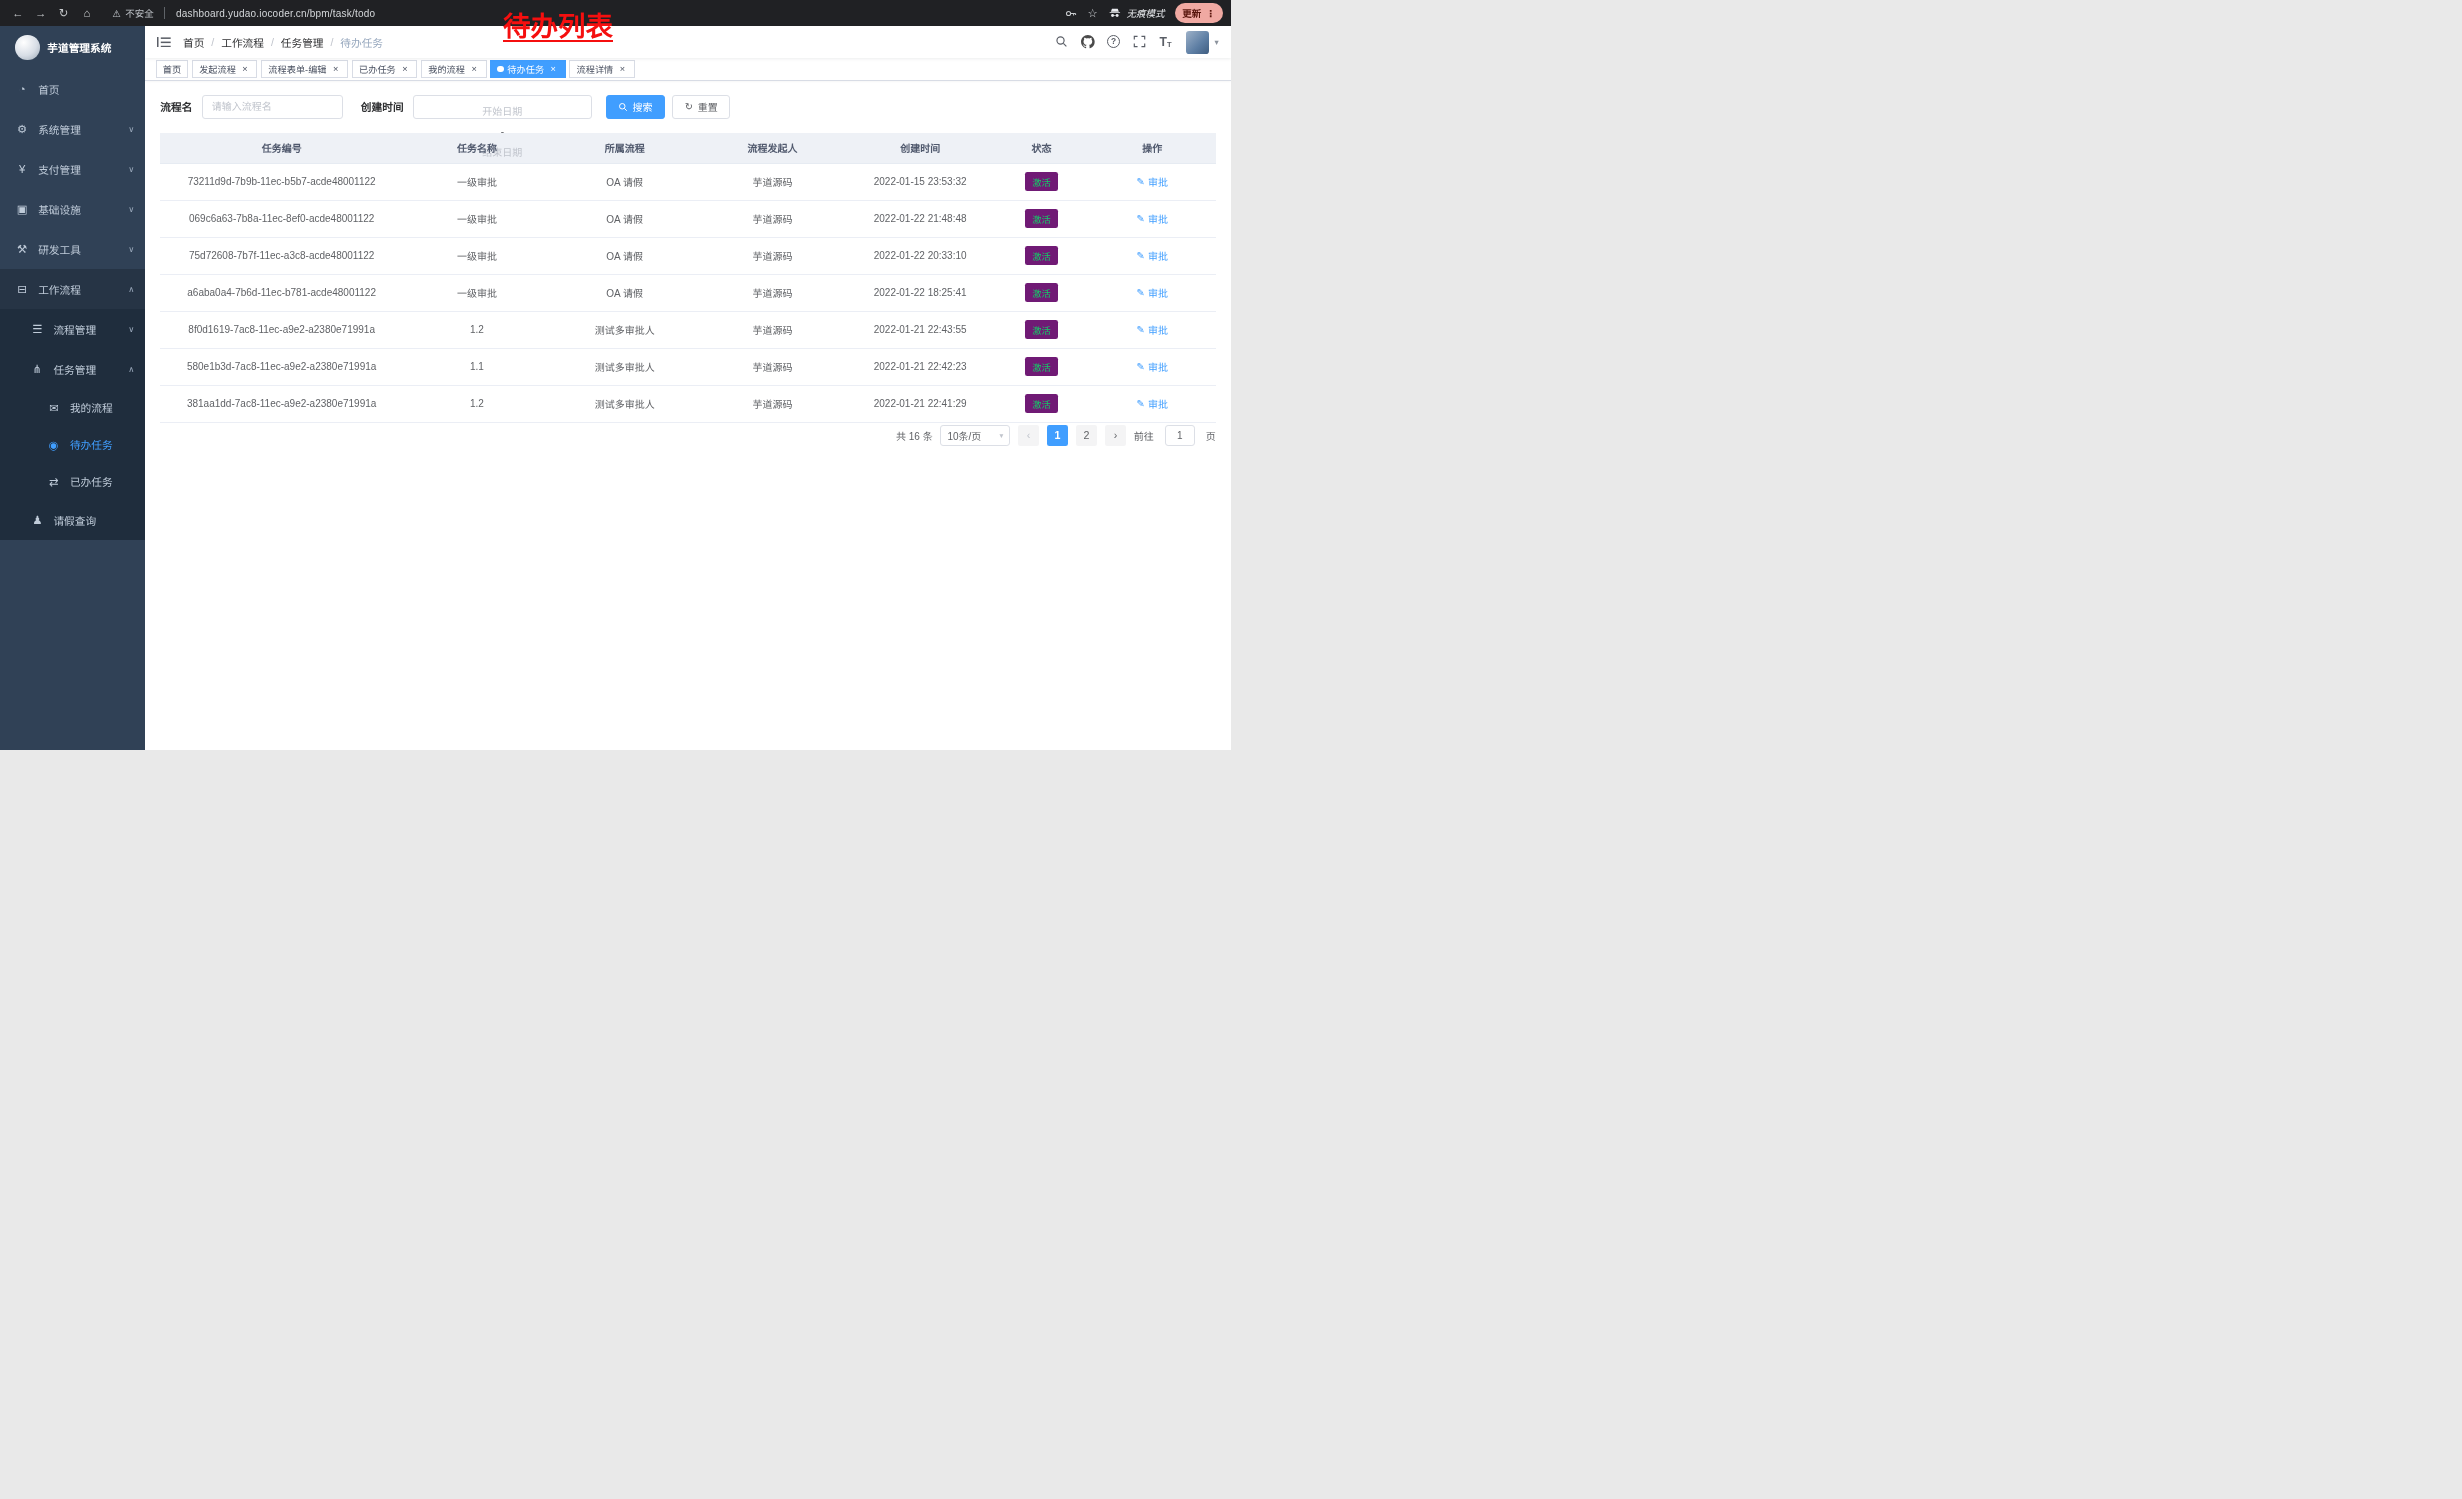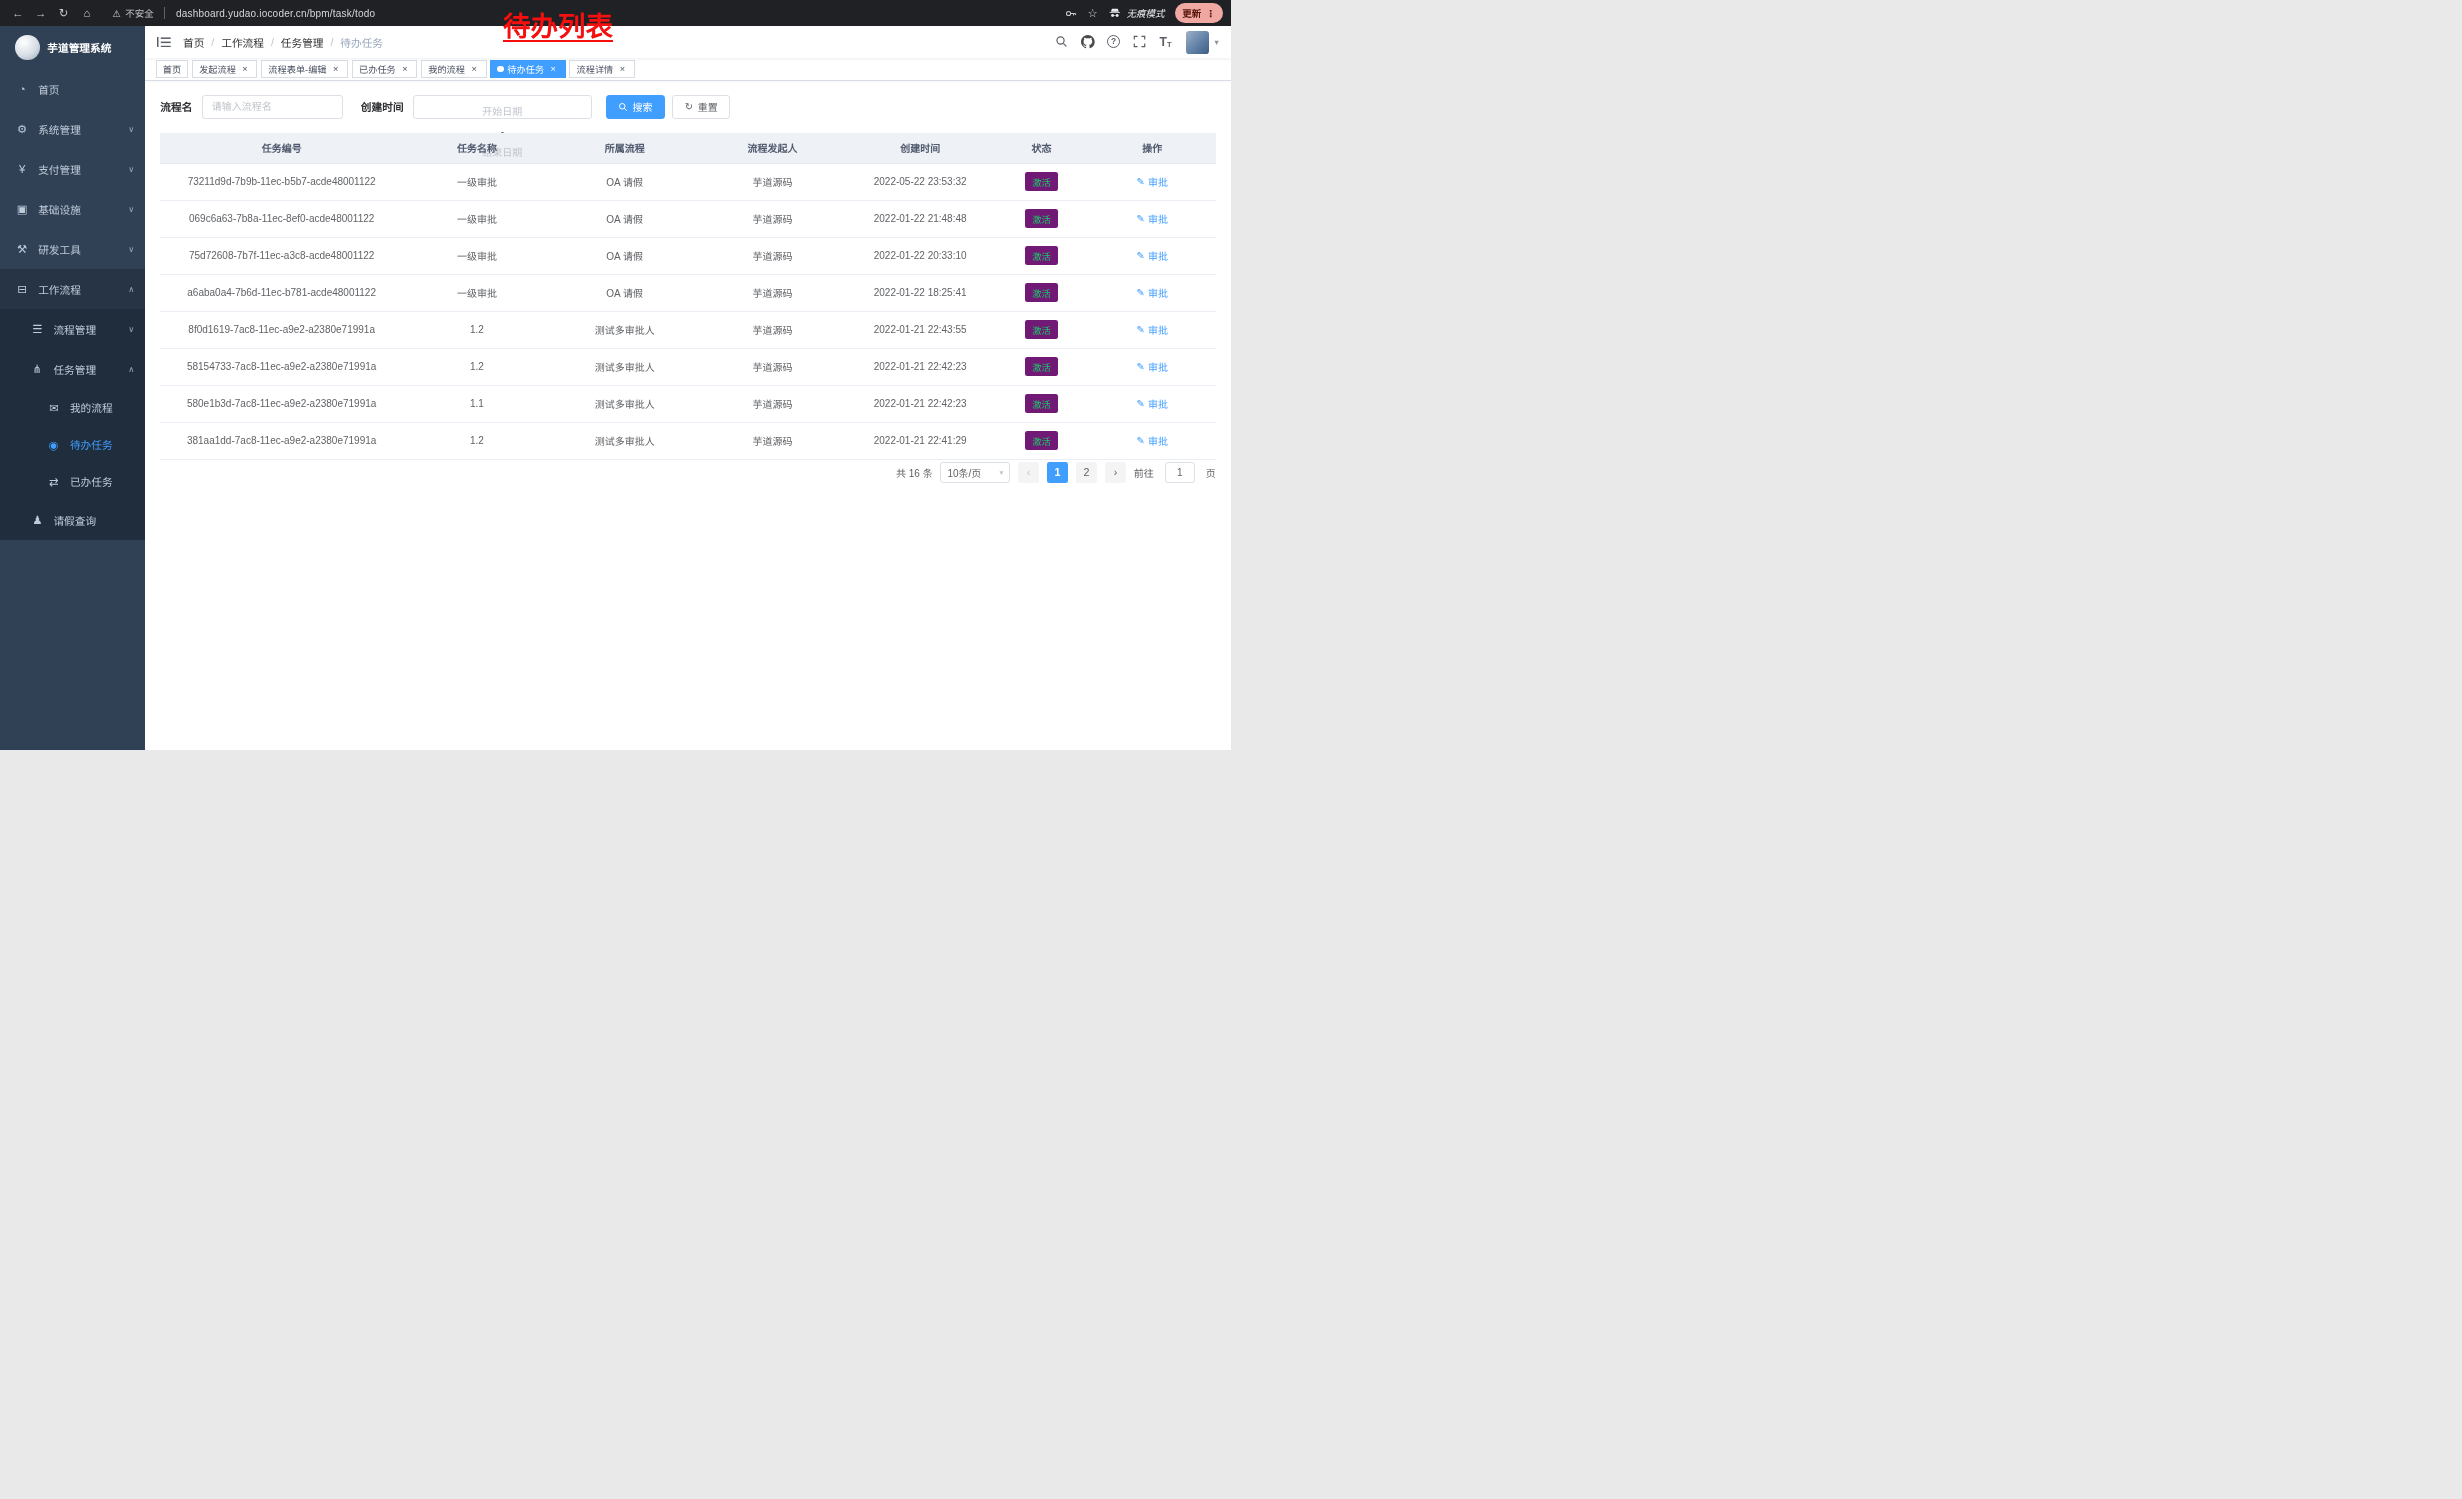--- a/index.html
+++ b/index.html
@@ -331,21 +331,21 @@
               <th>状态</th>
               <th>操作</th>
             </tr>
           </thead>
           <tbody>
             <tr>
               <td>73211d9d-7b9b-11ec-b5b7-acde48001122</td>
               <td>一级审批</td>
               <td>OA 请假</td>
               <td>芋道源码</td>
-              <td>2022-05-22 23:53:32</td>
+              <td>2022-01-15 23:53:32</td>
               <td><span class="tag-success">激活</span></td>
               <td><span class="oplink">
                     <span>✎</span>
                     <span>审批</span>
                   </span></td>
             </tr>
             <tr>
               <td>069c6a63-7b8a-11ec-8ef0-acde48001122</td>
               <td>一级审批</td>
               <td>OA 请假</td>
@@ -380,32 +380,20 @@
                     <span>✎</span>
                     <span>审批</span>
                   </span></td>
             </tr>
             <tr>
               <td>8f0d1619-7ac8-11ec-a9e2-a2380e71991a</td>
               <td>1.2</td>
               <td>测试多审批人</td>
               <td>芋道源码</td>
               <td>2022-01-21 22:43:55</td>
-              <td><span class="tag-success">激活</span></td>
-              <td><span class="oplink">
-                    <span>✎</span>
-                    <span>审批</span>
-                  </span></td>
-            </tr>
-            <tr>
-              <td>58154733-7ac8-11ec-a9e2-a2380e71991a</td>
-              <td>1.2</td>
-              <td>测试多审批人</td>
-              <td>芋道源码</td>
-              <td>2022-01-21 22:42:23</td>
               <td><span class="tag-success">激活</span></td>
               <td><span class="oplink">
                     <span>✎</span>
                     <span>审批</span>
                   </span></td>
             </tr>
             <tr>
               <td>580e1b3d-7ac8-11ec-a9e2-a2380e71991a</td>
               <td>1.1</td>
               <td>测试多审批人</td>

